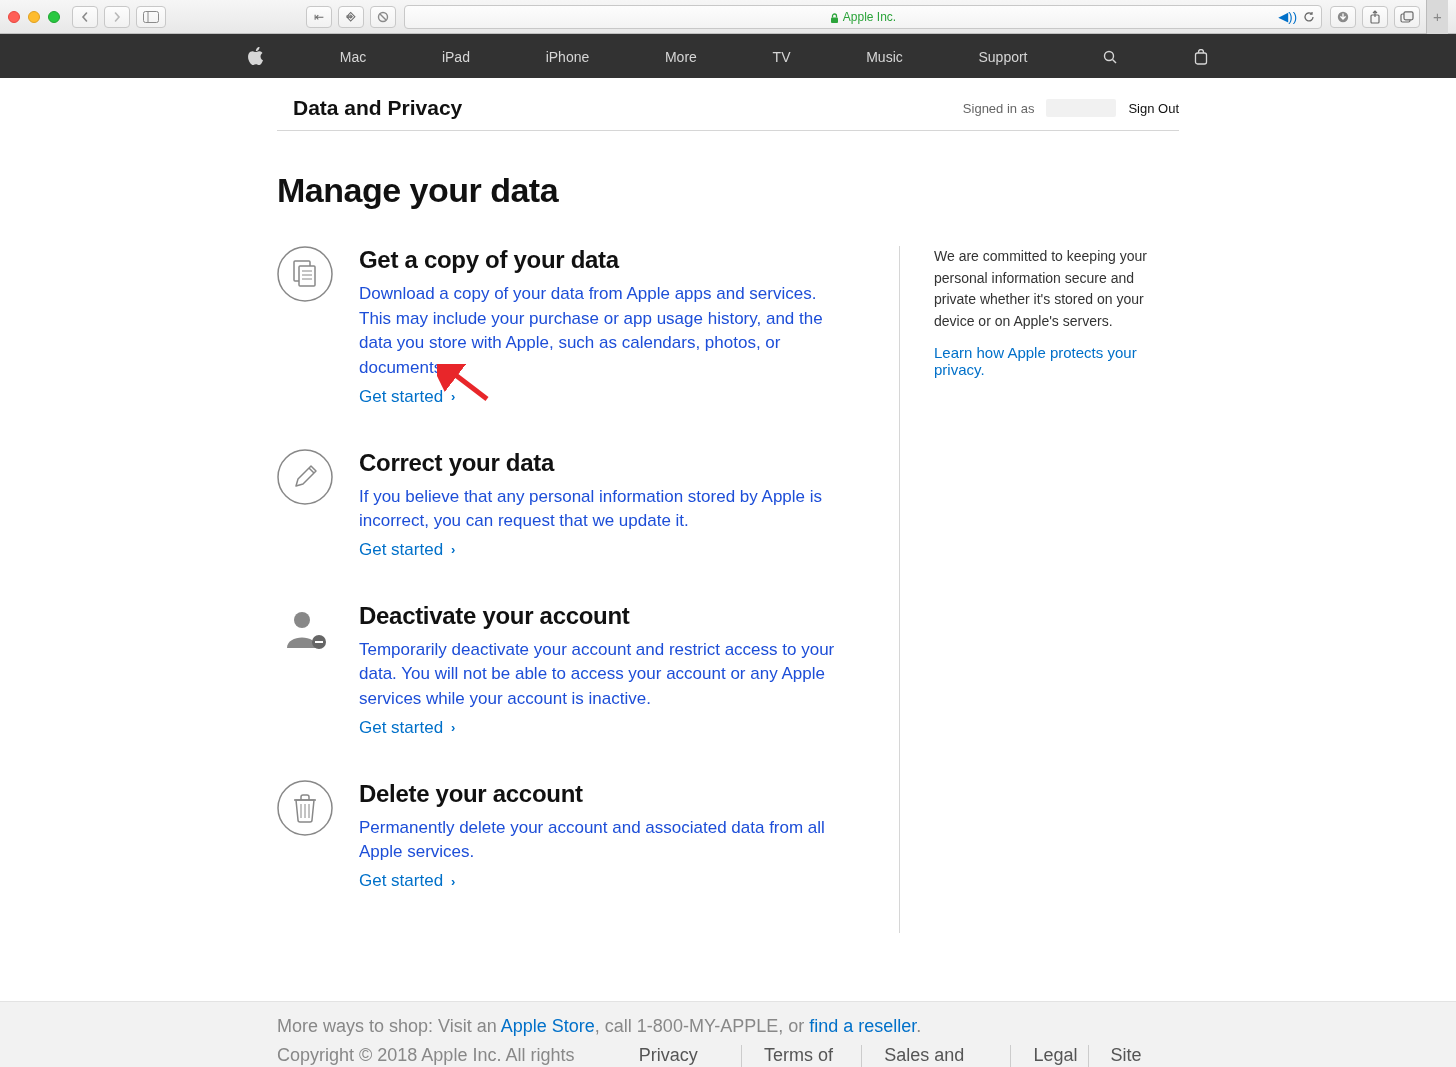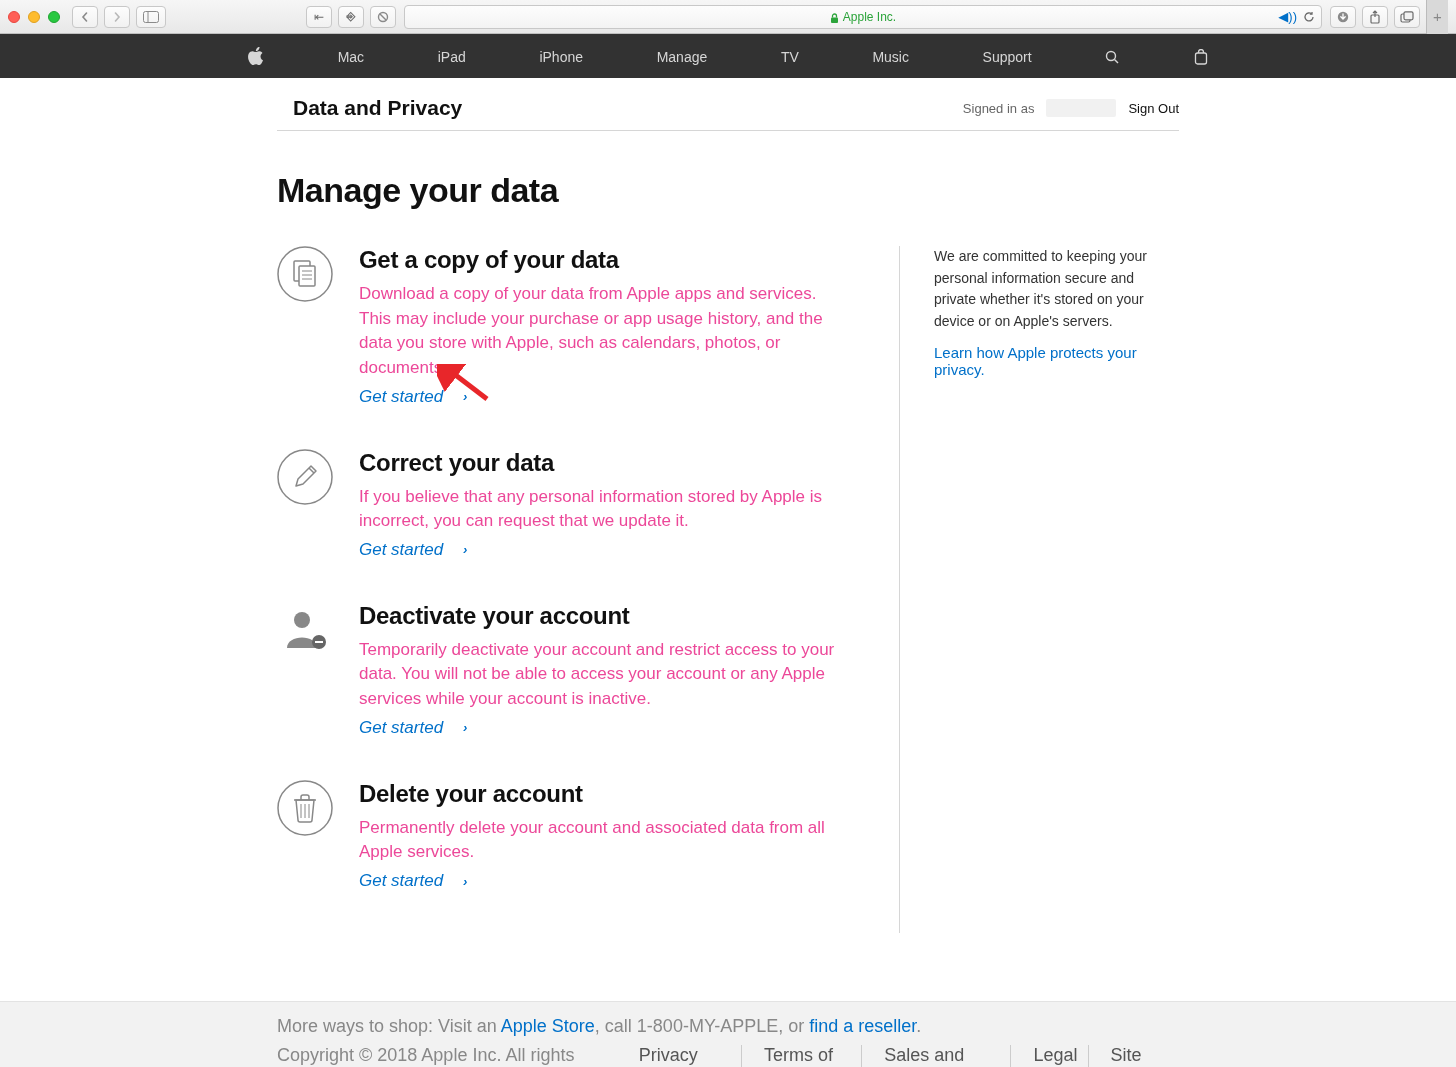--- a/index.html
+++ b/index.html
@@ -39,22 +39,22 @@
 
   .content-row { display:flex; gap:50px; }
   .main-col { flex:1; }
   .side-col { width:280px; border-left:1px solid #d6d6d6; padding-left:34px; padding-bottom:60px;}
   .side-col p { font-size:14px; line-height:1.55; color:#333; margin-bottom:11px;}
   .link { color:#0070c9; text-decoration:none; cursor:pointer;}
 
   .option { display:flex; gap:26px; margin-bottom:42px;}
   .opt-icon { width:56px; height:56px; flex-shrink:0; display:flex;align-items:center;justify-content:center;}
   .opt-body h3 { font-size:24px; font-weight:700; color:#111; margin-bottom:8px; letter-spacing:-0.3px;}
-  .opt-body p { font-size:17px; line-height:1.45; color:#ec4899; margin-bottom:6px;}
-  .getstarted { color:#0070c9; font-size:17px; display:inline-flex; align-items:center; gap:20px; cursor:pointer;font-style:italic;}
+  .opt-body p { font-size:17px; line-height:1.45; color:#1d4ed8; margin-bottom:6px;}
+  .getstarted { color:#0070c9; font-size:17px; display:inline-flex; align-items:center; gap:8px; cursor:pointer;}
   .chev{font-size:13px;font-weight:600;}
 
   
   .arrow-annot{position:absolute;pointer-events:none;}
 
   
   .footer{background:#f2f2f2;border-top:1px solid #e3e3e3;margin-top:68px;padding:14px 0 18px 0;font-size:18px;color:#888;height:68px;}
   .footer-inner{width:902px;margin:0 auto;position:relative;}
   .footer a{color:#555;text-decoration:none;}
   .footer .shop{margin-bottom:8px;}
@@ -152,21 +152,21 @@
 <div class="apple-nav">
   <div class="apple-nav-inner">
     <span class="nav-icon">
       <svg width="16" height="18" viewBox="0 0 16 18" fill="#d6d6d6">
           <path d="M12.5 9.5c0-2.3 1.9-3.4 2-3.5-1.1-1.6-2.8-1.8-3.4-1.8-1.4-.1-2.8.8-3.5.8-.7 0-1.8-.8-3-.8-1.5 0-3 .9-3.8 2.3-1.6 2.8-.4 7 1.2 9.3.8 1.1 1.7 2.3 2.9 2.3 1.2 0 1.6-.8 3-.8s1.8.8 3 .8c1.3 0 2.1-1.1 2.8-2.2.9-1.3 1.3-2.6 1.3-2.6-.1 0-2.5-1-2.5-3.8zM10.6 2.8c.6-.8 1.1-1.9 1-3-.9 0-2.1.6-2.7 1.4-.6.7-1.1 1.8-1 2.9 1 .1 2.1-.5 2.7-1.3z"></path>
         </svg>
     </span>
     <a>Mac</a>
     <a>iPad</a>
     <a>iPhone</a>
-    <a>Manage</a>
+    <a>More</a>
     <a>TV</a>
     <a>Music</a>
     <a>Support</a>
     <span class="nav-icon">
       <svg width="15" height="15" viewBox="0 0 15 15">
           <circle cx="6" cy="6" r="4.5" fill="none" stroke="#d6d6d6" stroke-width="1.4"></circle>
           <line x1="9.5" y1="9.5" x2="13" y2="13" stroke="#d6d6d6" stroke-width="1.4"></line>
         </svg>
     </span>
     <span class="nav-icon">

